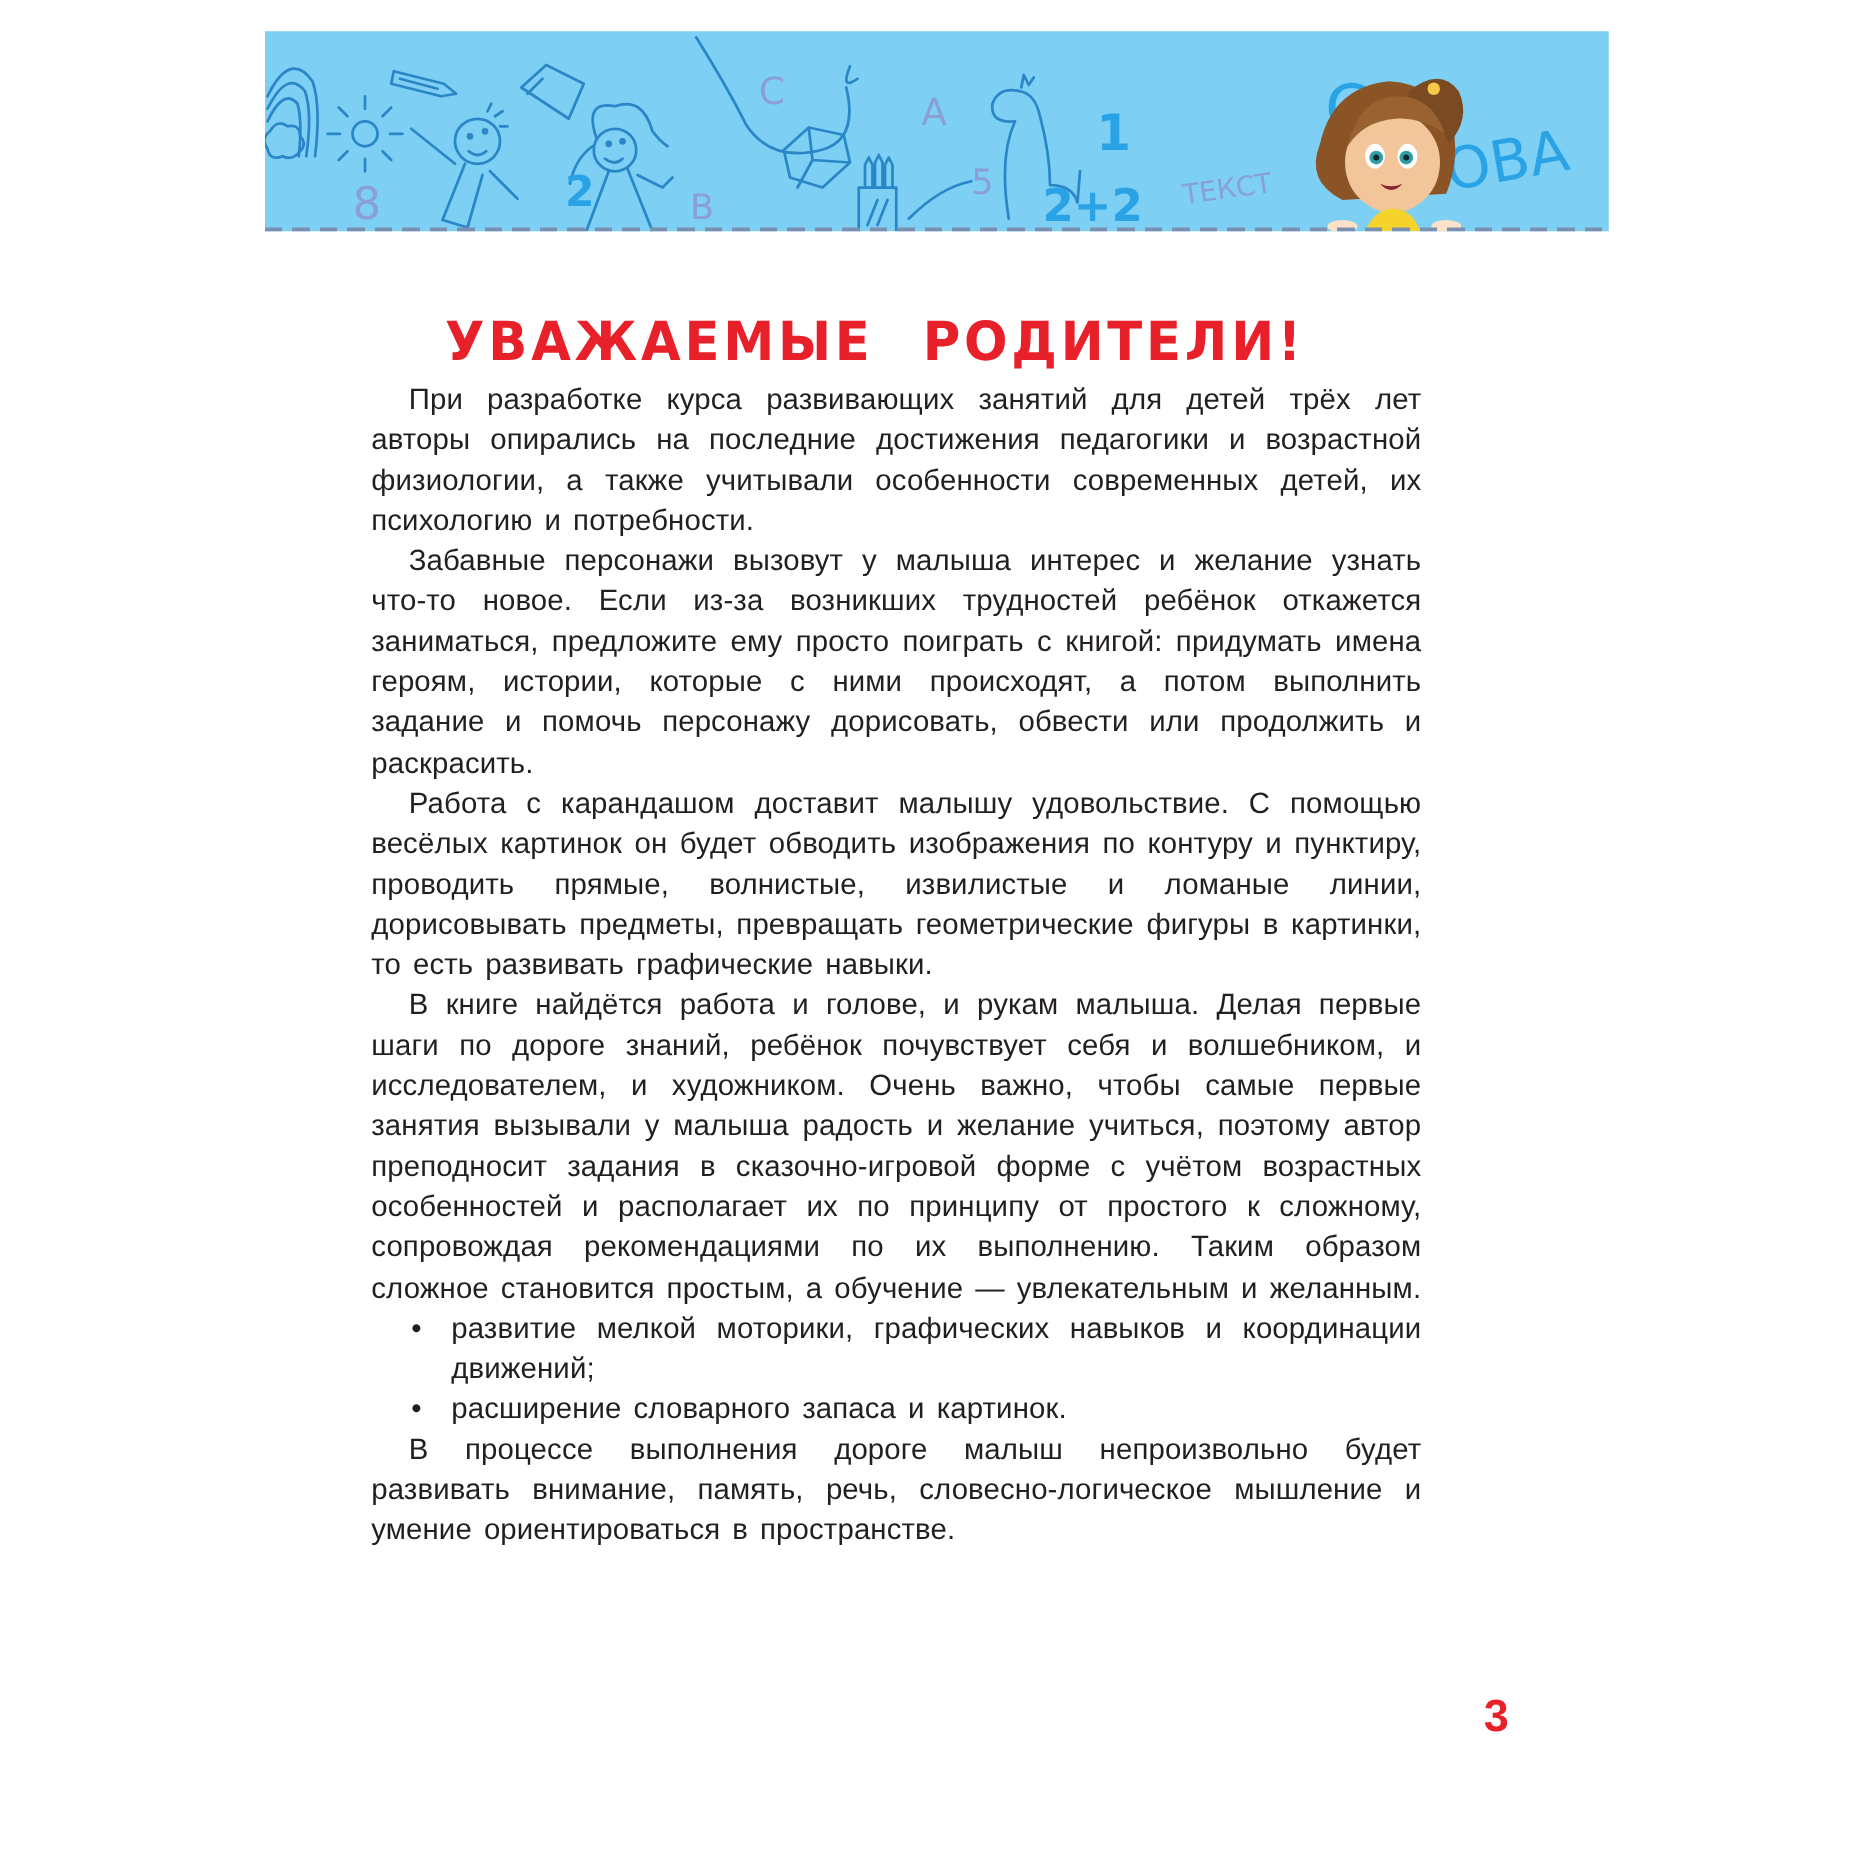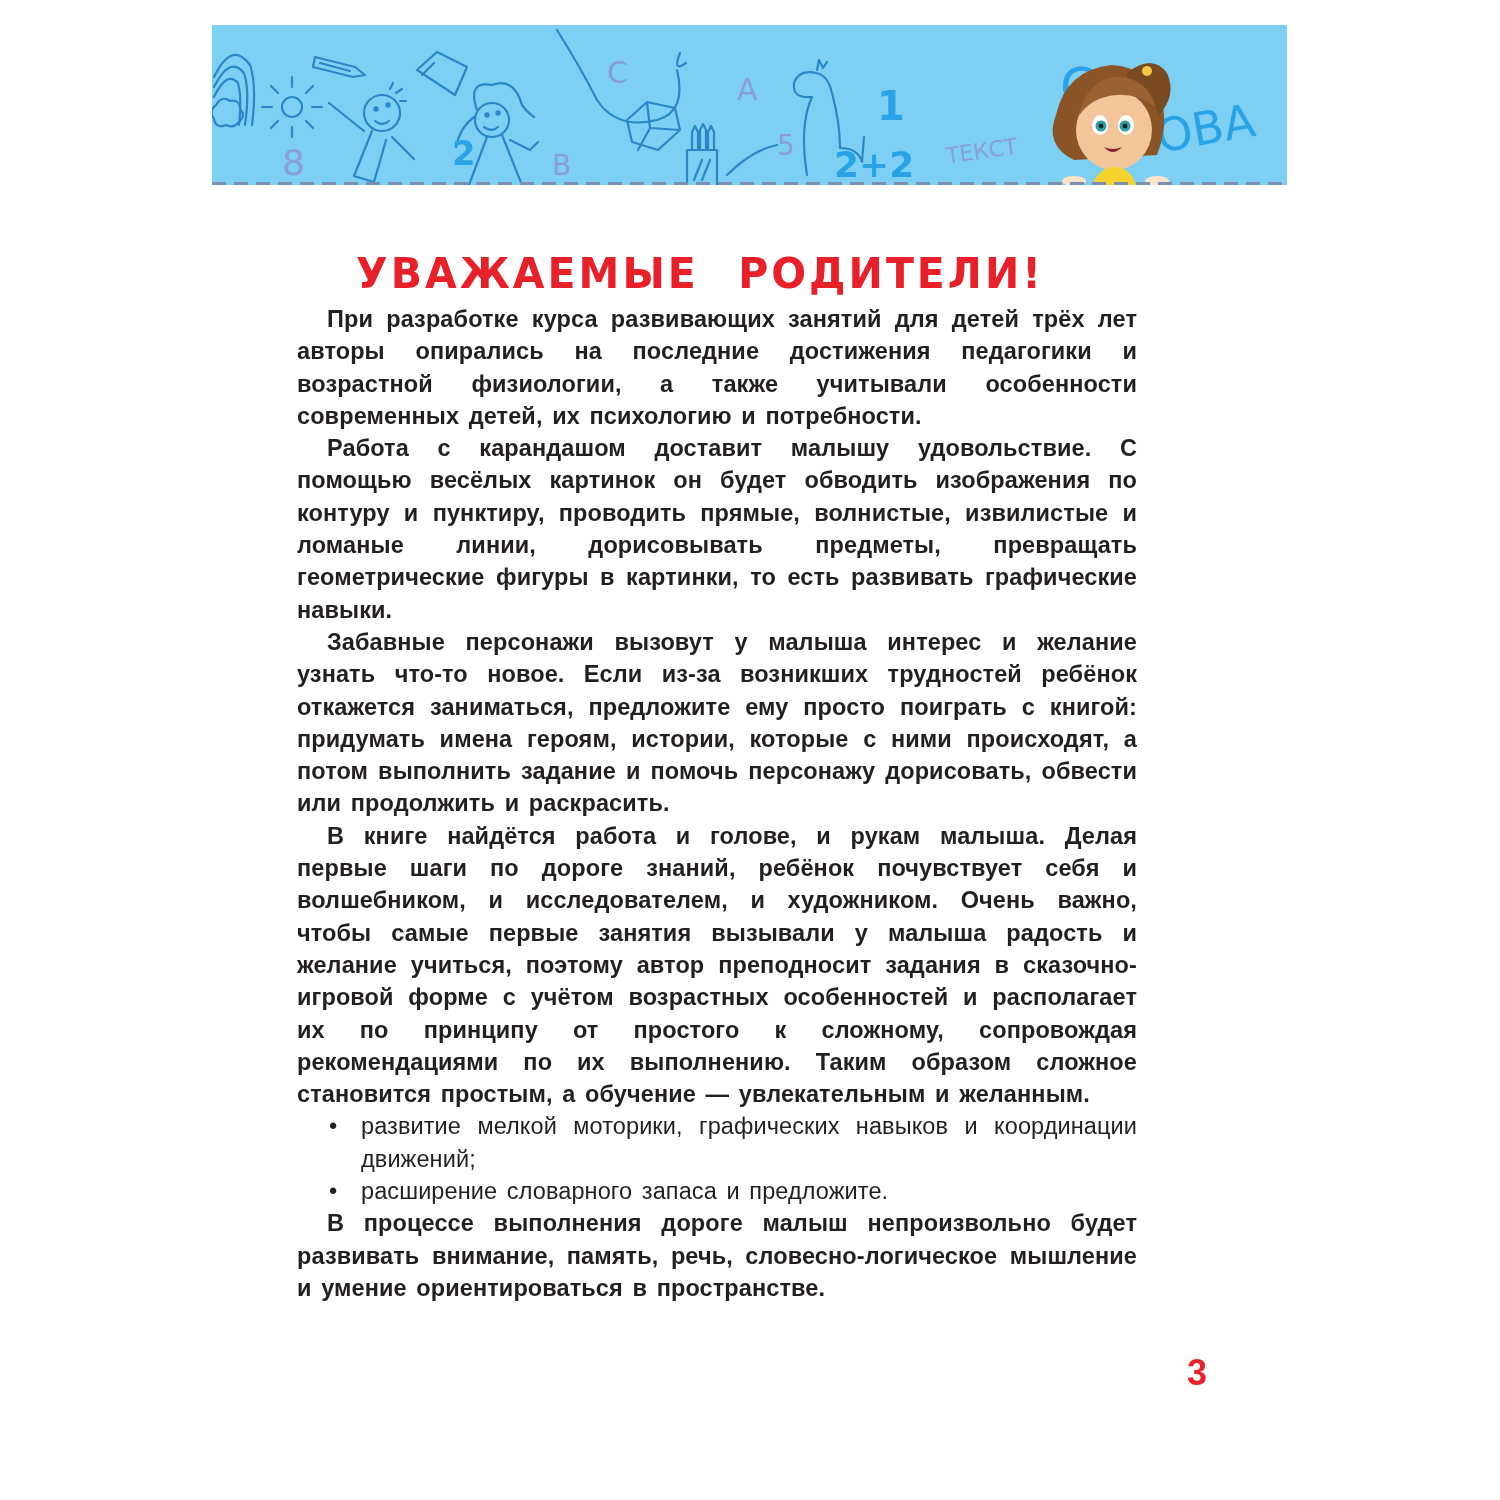--- a/index.html
+++ b/index.html
@@ -17,21 +17,21 @@
     position: absolute; left: 0; top: 222px; width: 1400px; text-align: center;
     font-family: "DejaVu Sans", sans-serif; font-weight: bold; font-size: 41px;
     color: #e8202a; letter-spacing: 3px; word-spacing: 22px;
     transform: scaleY(1.05);
   }
   .body-text {
     position: absolute; left: 297px; top: 303px; width: 840px;
     font-family: "Liberation Sans", sans-serif; font-size: 23.5px; line-height: 32.3px;
     color: #231f20; text-align: justify; letter-spacing: 0.1px; word-spacing: 3px;
   }
-  .body-text p { margin: 0; text-indent: 30px; font-weight: bold; }
+  .body-text p { margin: 0; text-indent: 30px; }
   .body-text ul { list-style: none; margin: 0; padding: 0 0 0 64px; }
   .body-text li { position: relative; }
   .body-text li .bullet { position: absolute; left: -32px; top: 0; }
   .page-number {
     position: absolute; left: 1187px; top: 1352px;
     font-family: "Liberation Sans", sans-serif; font-weight: bold; font-size: 36px;
     color: #e8202a;
   }
 </style>
 </head>
@@ -123,29 +123,29 @@
       <ellipse cx="945" cy="156" rx="12" ry="5" fill="#fbe2c8"></ellipse>
     </g>
   </svg>
 </div>
 <div class="banner-dash"></div>
 
 <h1 class="title">УВАЖАЕМЫЕ РОДИТЕЛИ!</h1>
 
 <div class="body-text">
   <p>При разработке курса развивающих занятий для детей трёх лет авторы опирались на последние достижения педагогики и возрастной физиологии, а также учитывали особенности современных детей, их психологию и потребности.</p>
+  <p>Забавные персонажи вызовут у малыша интерес и желание узнать что-то новое. Если из-за возникших трудностей ребёнок откажется заниматься, предложите ему просто поиграть с книгой: придумать имена героям, истории, которые с ними происходят, а потом выполнить задание и помочь персонажу дорисовать, обвести или продолжить и раскрасить.</p>
   <p>Работа с карандашом доставит малышу удовольствие. С помощью весёлых картинок он будет обводить изображения по контуру и пунктиру, проводить прямые, волнистые, извилистые и ломаные линии, дорисовывать предметы, превращать геометрические фигуры в картинки, то есть развивать графические навыки.</p>
-  <p>Забавные персонажи вызовут у малыша интерес и желание узнать что-то новое. Если из-за возникших трудностей ребёнок откажется заниматься, предложите ему просто поиграть с книгой: придумать имена героям, истории, которые с ними происходят, а потом выполнить задание и помочь персонажу дорисовать, обвести или продолжить и раскрасить.</p>
   <p>В книге найдётся работа и голове, и рукам малыша. Делая первые шаги по дороге знаний, ребёнок почувствует себя и волшебником, и исследователем, и художником. Очень важно, чтобы самые первые занятия вызывали у малыша радость и желание учиться, поэтому автор преподносит задания в сказочно-игровой форме с учётом возрастных особенностей и располагает их по принципу от простого к сложному, сопровождая рекомендациями по их выполнению. Таким образом сложное становится простым, а обучение — увлекательным и желанным.</p>
   <ul>
     <li>
       <span class="bullet">•</span>
       <span>развитие мелкой моторики, графических навыков и координации движений;</span>
     </li>
     <li>
       <span class="bullet">•</span>
-      <span>расширение словарного запаса и предложите.</span>
+      <span>расширение словарного запаса и картинок.</span>
     </li>
   </ul>
   <p>В процессе выполнения дороге малыш непроизвольно будет развивать внимание, память, речь, словесно-логическое мышление и умение ориентироваться в пространстве.</p>
 </div>
 
 <div class="page-number">3</div>
 
 </body></html>

